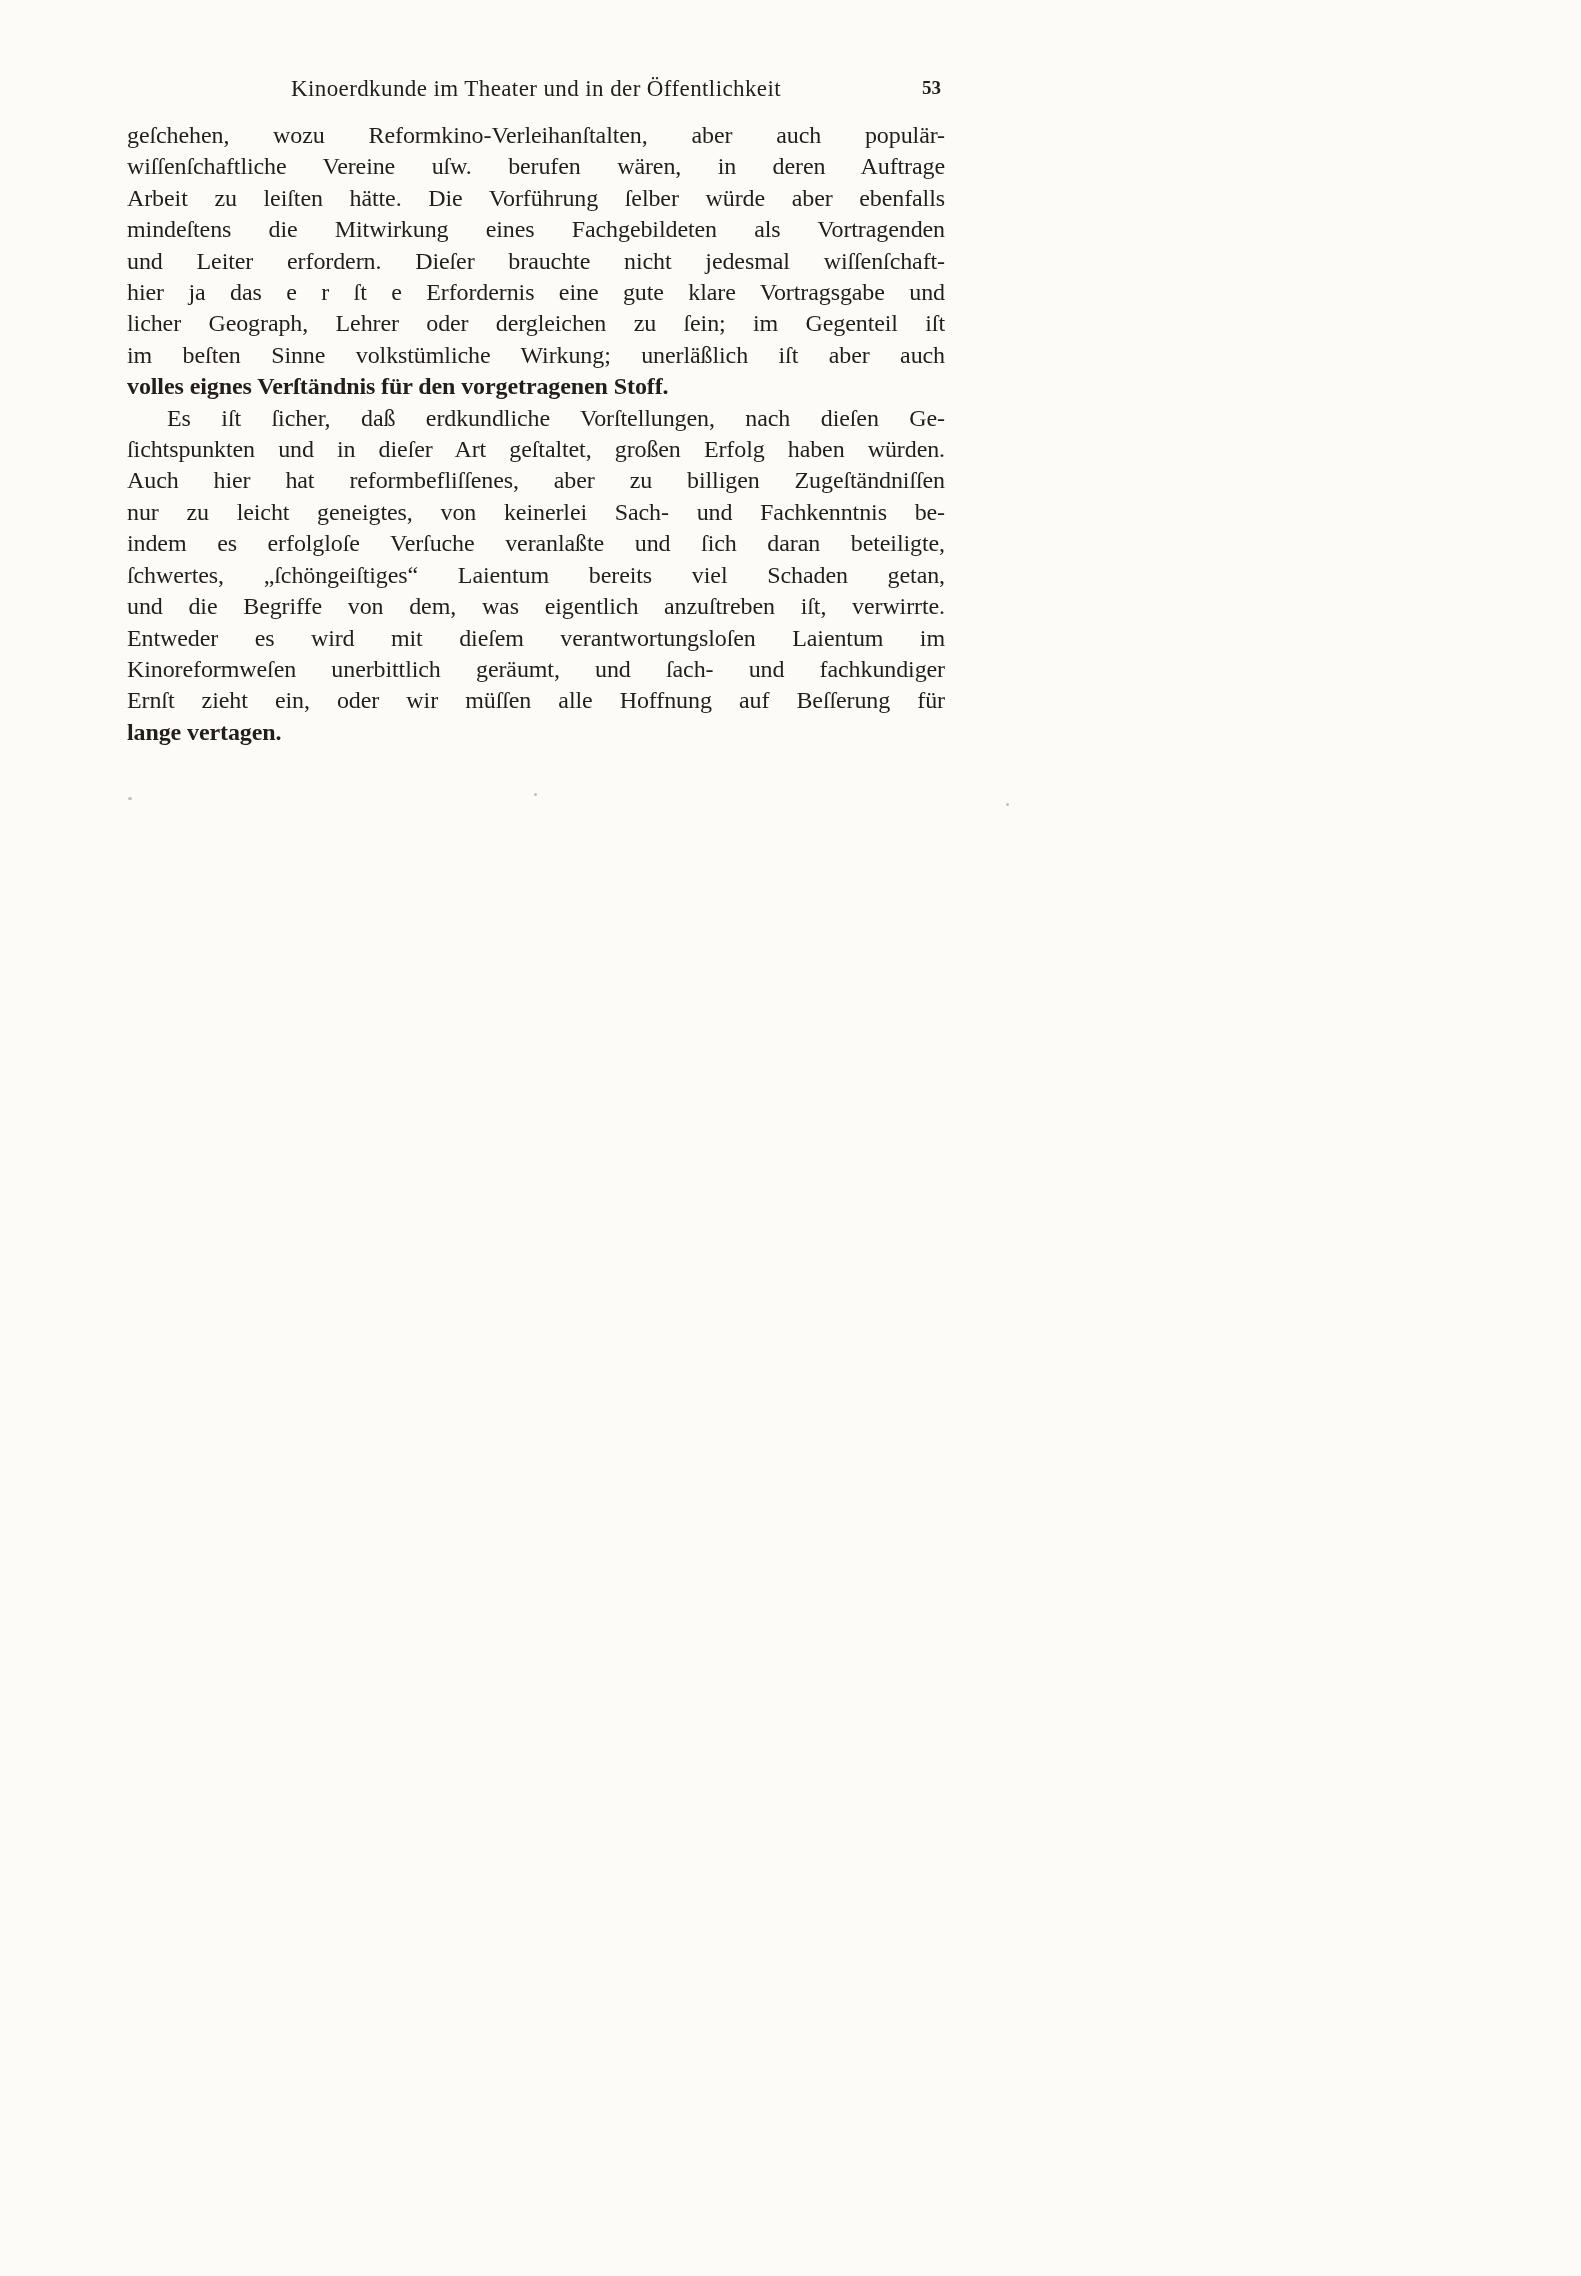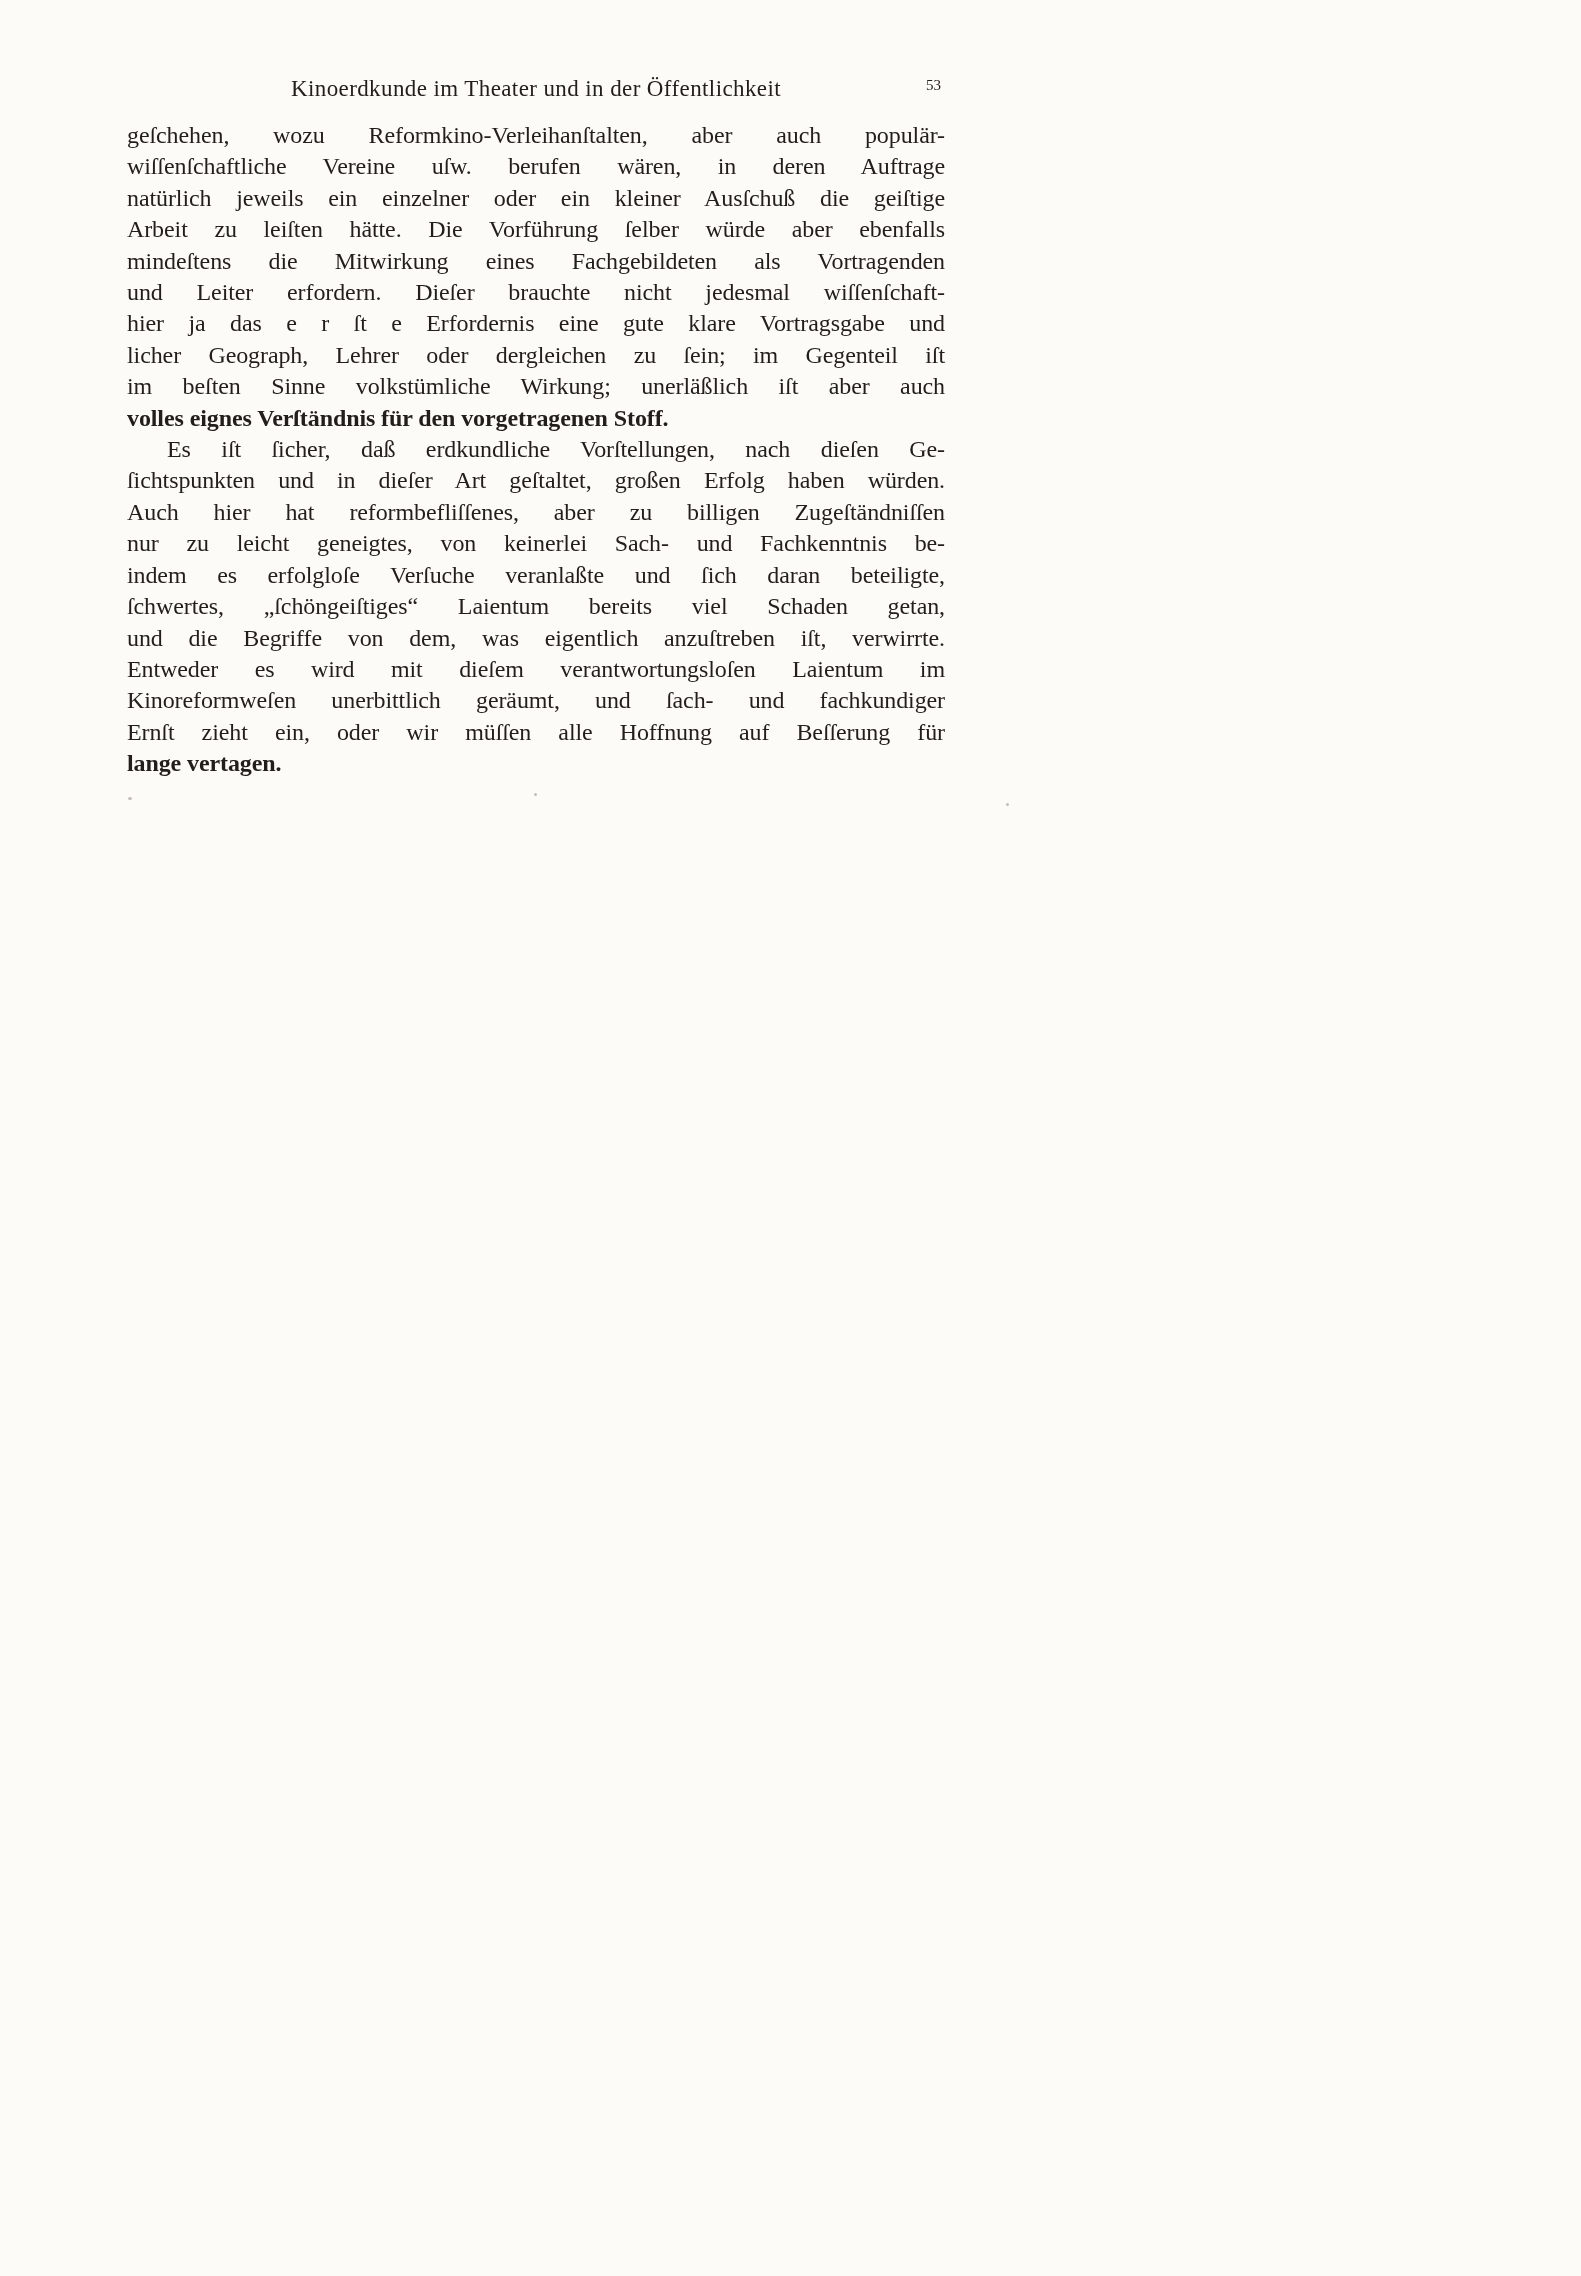--- a/index.html
+++ b/index.html
@@ -26,21 +26,22 @@
     position: absolute;
     left: 0; right: 0; top: 0;
     text-align: center;
     font-size: 23px;
     letter-spacing: 0.4px;
     font-weight: 500;
   }
   .page-number {
     position: absolute;
     right: 4px; top: 1px;
-    font-size: 15px;
+    font-size: 19px;
+    font-weight: bold;
   }
 
   .text-block {
     position: absolute;
     left: 127px;
     top: 120px;
     width: 818px;
     font-size: 24px;
     line-height: 31.4px;
     letter-spacing: -0.1px;
@@ -68,21 +69,20 @@
 
   <div class="header-row">
     <div class="running-title">Kinoerdkunde im Theater und in der Öffentlichkeit</div>
     <div class="page-number">53</div>
   </div>
 
   <div class="text-block" id="text-block">
       <div class="paragraph">
         <div class="line">geſchehen, wozu Reformkino-Verleihanſtalten, aber auch populär-</div>
         <div class="line">wiſſenſchaftliche Vereine uſw. berufen wären, in deren Auftrage</div>
-        <div class="line">natürlich jeweils ein einzelner oder ein kleiner Ausſchuß die geiſtige</div>
         <div class="line">Arbeit zu leiſten hätte. Die Vorführung ſelber würde aber ebenfalls</div>
         <div class="line">mindeſtens die Mitwirkung eines Fachgebildeten als Vortragenden</div>
         <div class="line">und Leiter erfordern. Dieſer brauchte nicht jedesmal wiſſenſchaft-</div>
         <div class="line">hier ja das e r ſt e Erfordernis eine gute klare Vortragsgabe und</div>
         <div class="line">licher Geograph, Lehrer oder dergleichen zu ſein; im Gegenteil iſt</div>
         <div class="line">im beſten Sinne volkstümliche Wirkung; unerläßlich iſt aber auch</div>
         <div class="line last">volles eignes Verſtändnis für den vorgetragenen Stoff.</div>
       </div>
       <div class="paragraph">
         <div class="line indent">Es iſt ſicher, daß erdkundliche Vorſtellungen, nach dieſen Ge-</div>

